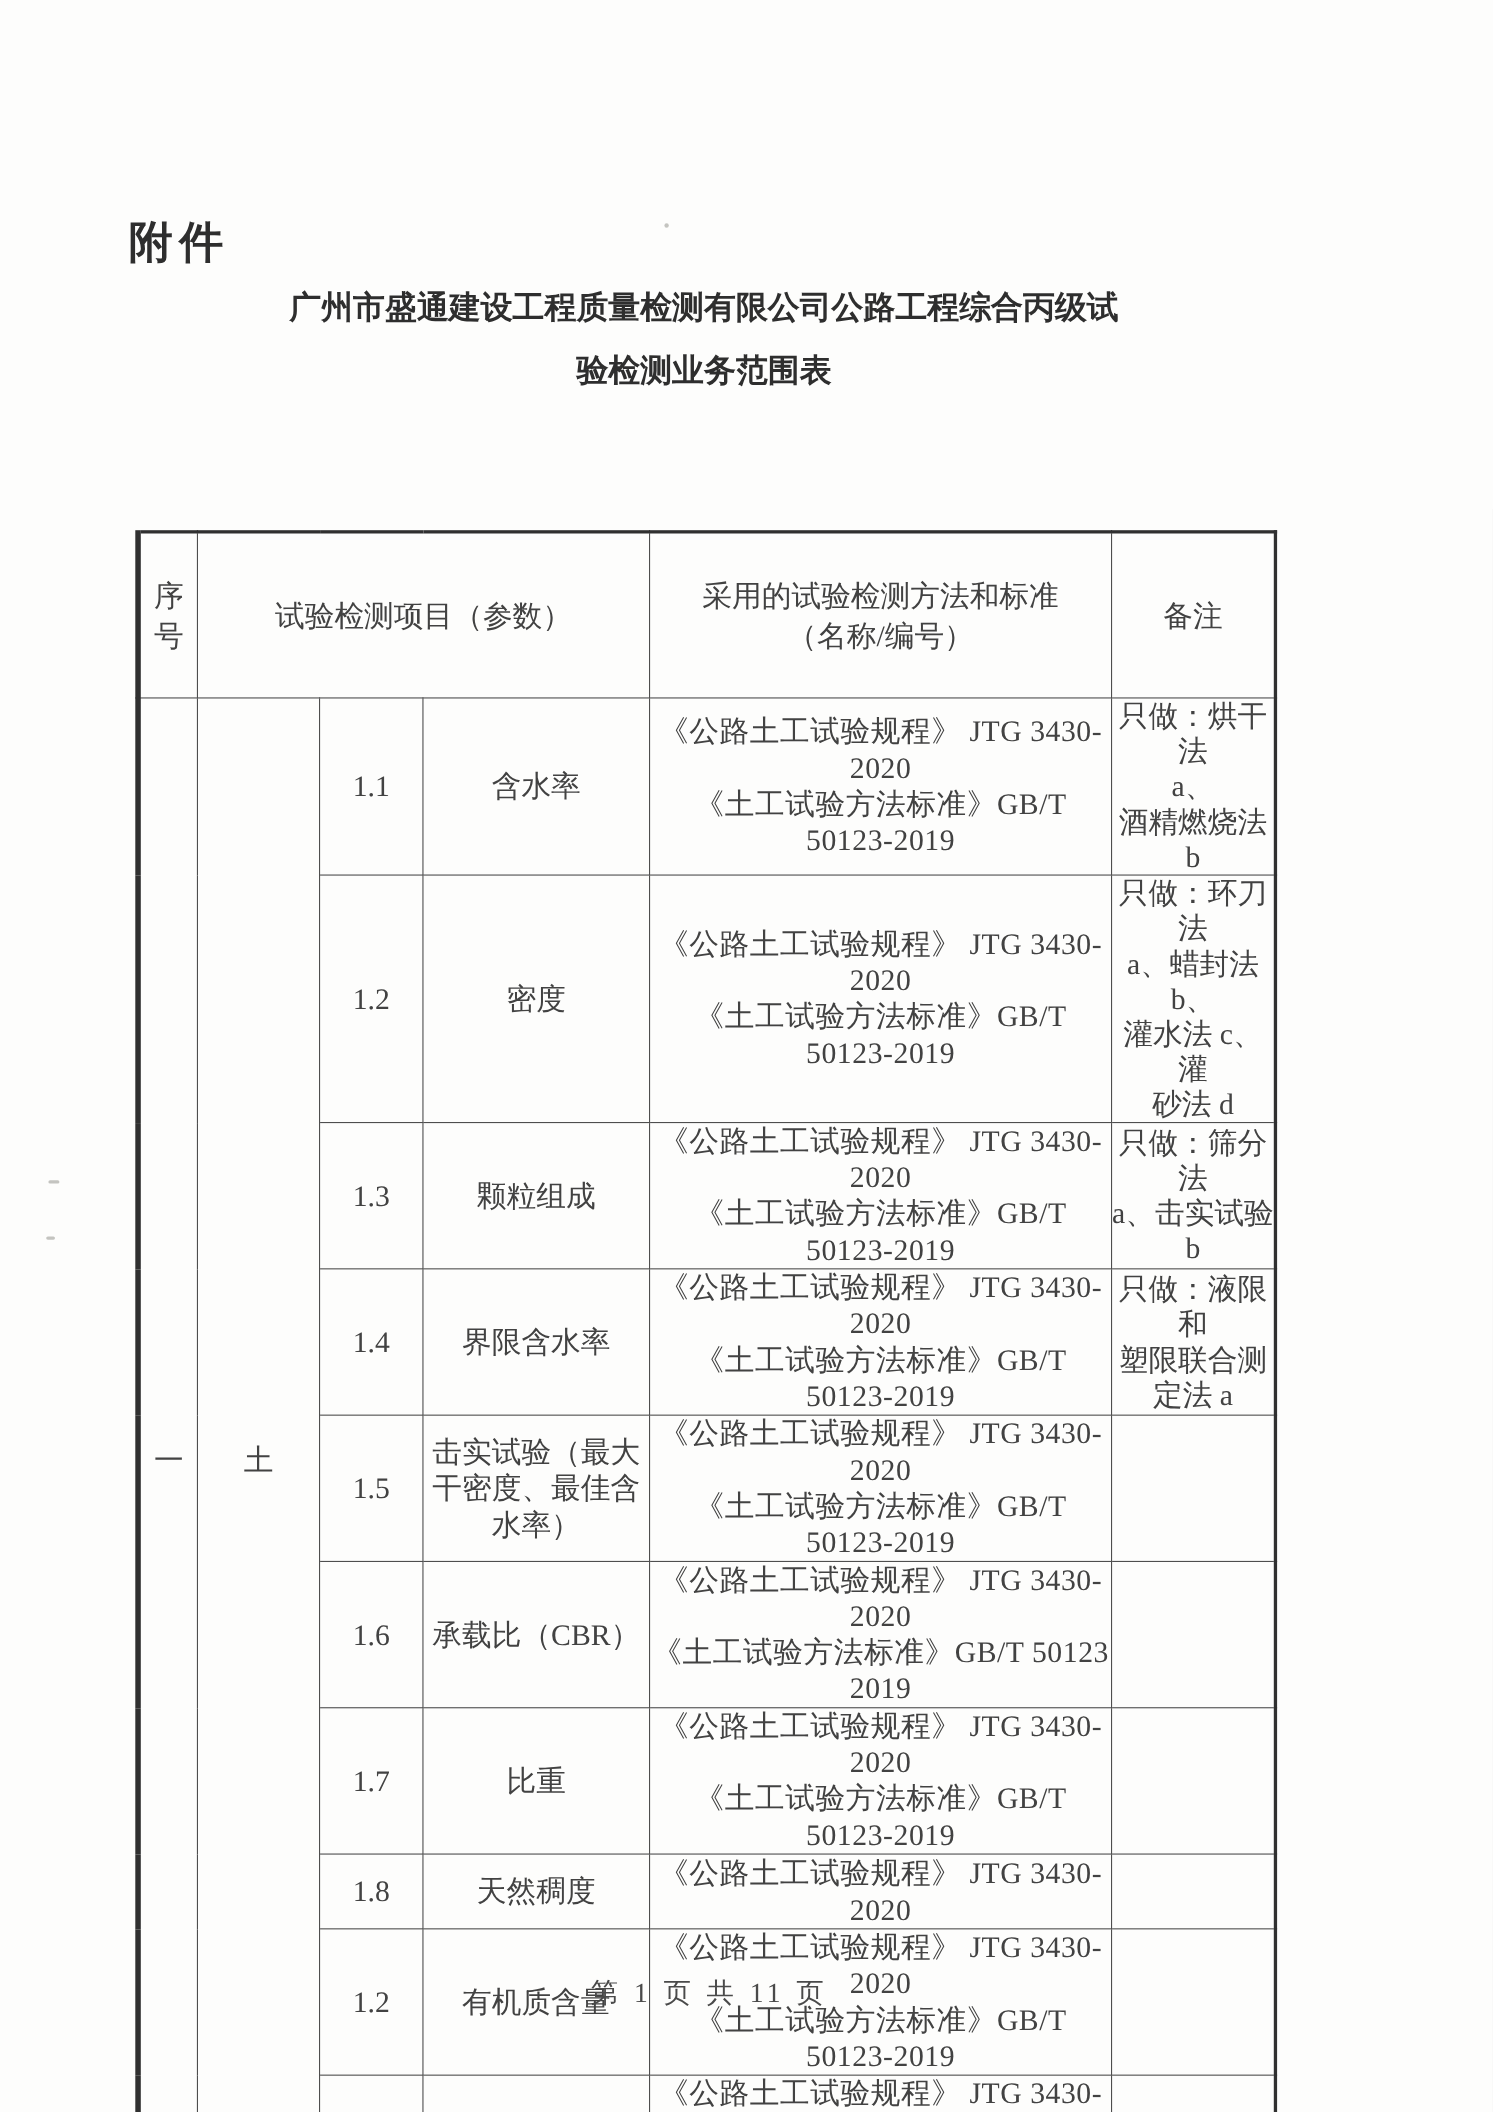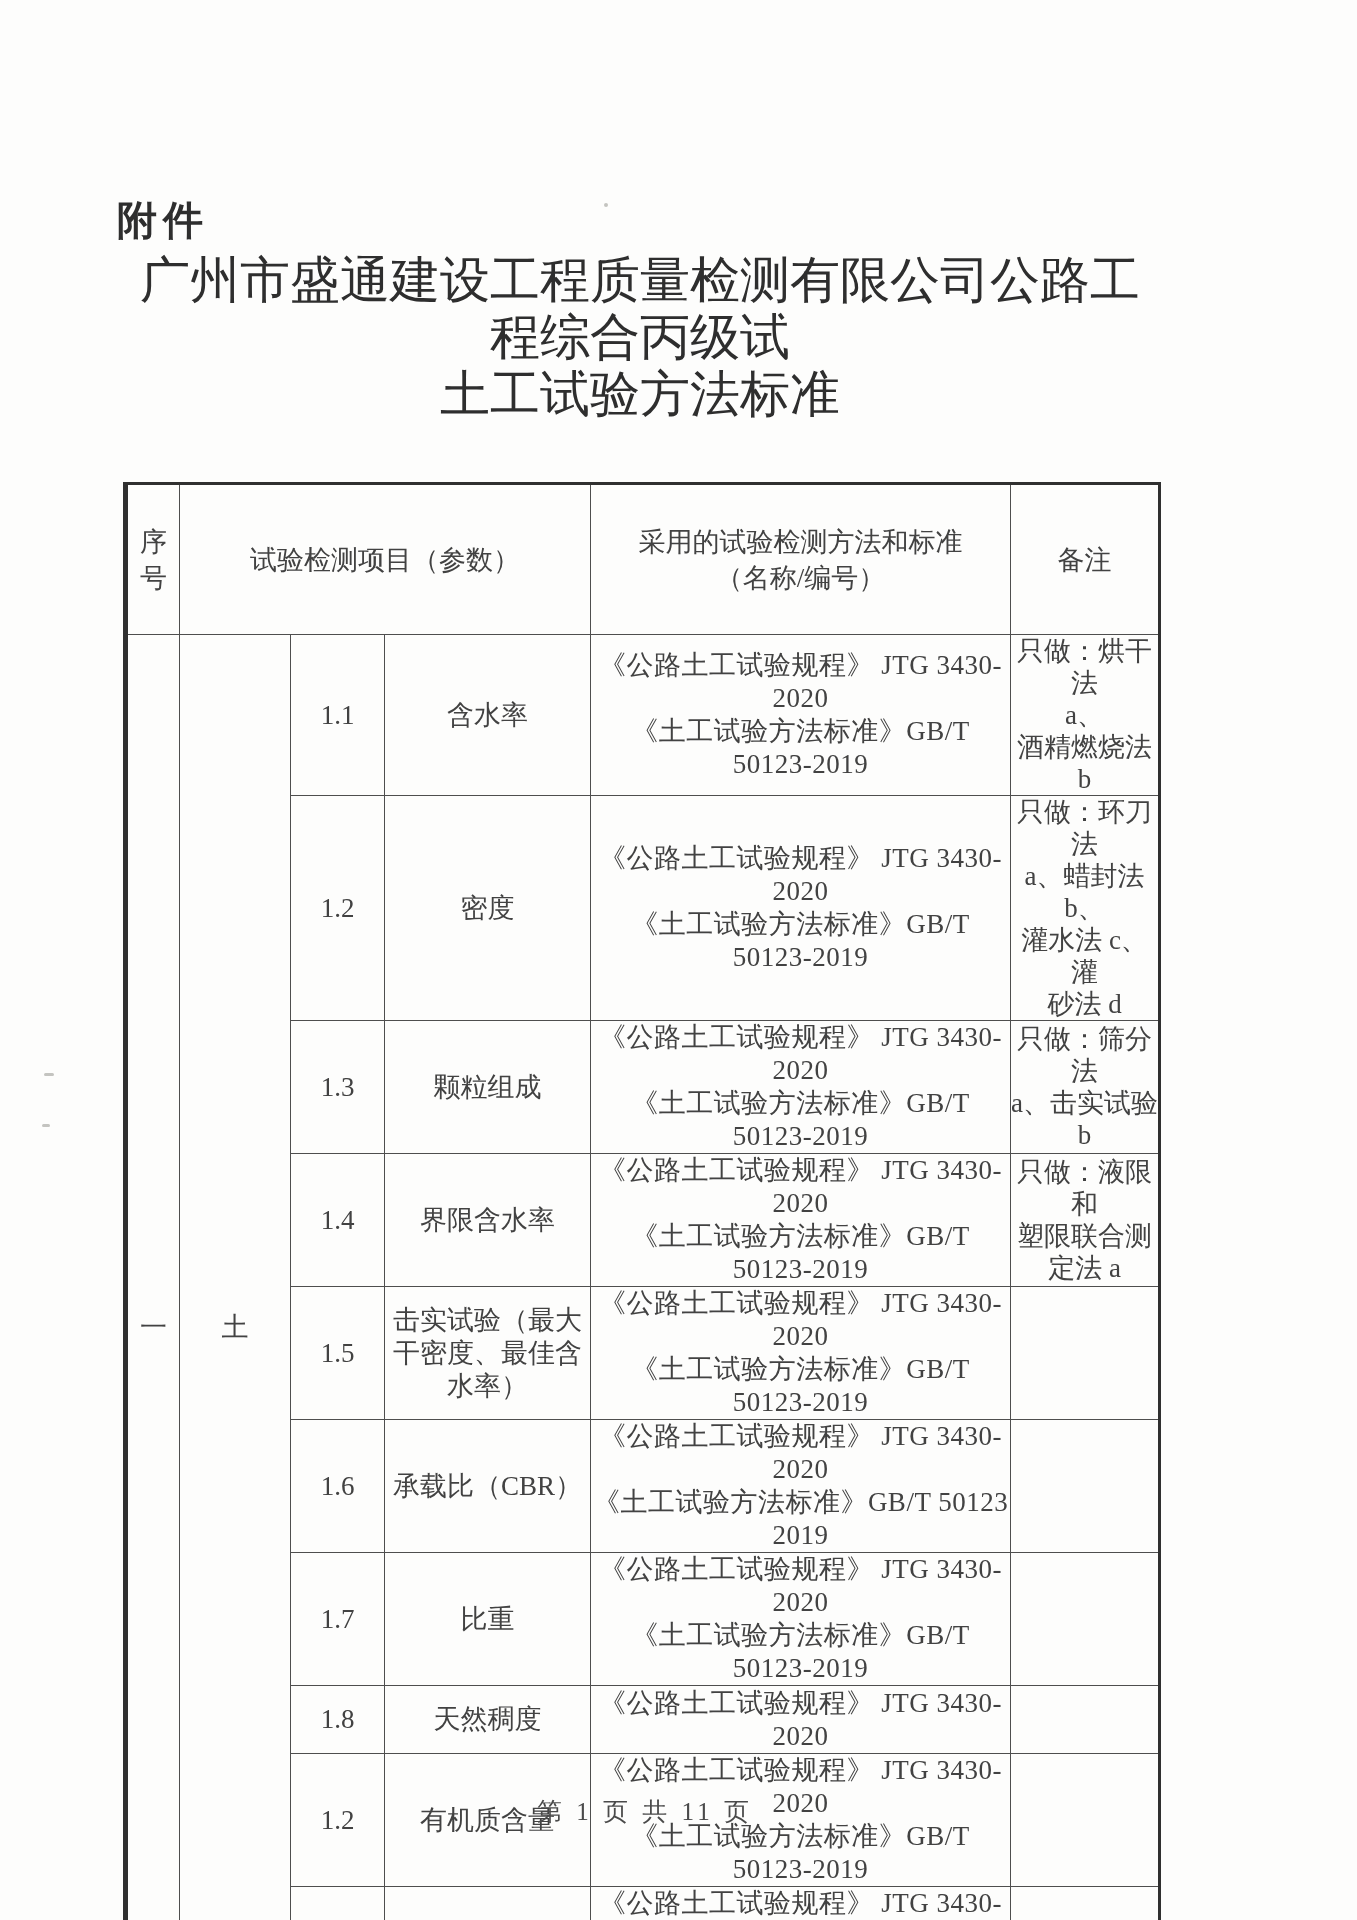--- a/index.html
+++ b/index.html
@@ -20,22 +20,22 @@
     font-weight: 600;
     color: #2e2e2e;
     letter-spacing: 6px;
   }
   .doc-title {
     position: absolute;
     left: 123px;
     top: 252px;
     width: 1034px;
     text-align: center;
-    font-size: 50px;
-    font-weight: 400;
+    font-size: 29px;
+    font-weight: 700;
     color: #2e2e2e;
     line-height: 57px;
   }
   .scope-table {
     position: absolute;
     left: 123px;
     top: 482px;
     width: 1034px;
     border-collapse: collapse;
     table-layout: fixed;
@@ -93,21 +93,21 @@
 <div class="page">
 
   <div class="speck speck1"></div>
   <div class="speck speck2"></div>
   <div class="speck speck3"></div>
 
   <div class="attachment-label">附件</div>
 
   <div class="doc-title">
     <div>广州市盛通建设工程质量检测有限公司公路工程综合丙级试</div>
-    <div>土工试验方法标准</div>
+    <div>验检测业务范围表</div>
   </div>
 
   <table class="scope-table">
     <colgroup>
       <col style="width:54px">
       <col style="width:111px">
       <col style="width:94px">
       <col style="width:206px">
       <col style="width:420px">
       <col style="width:149px">

